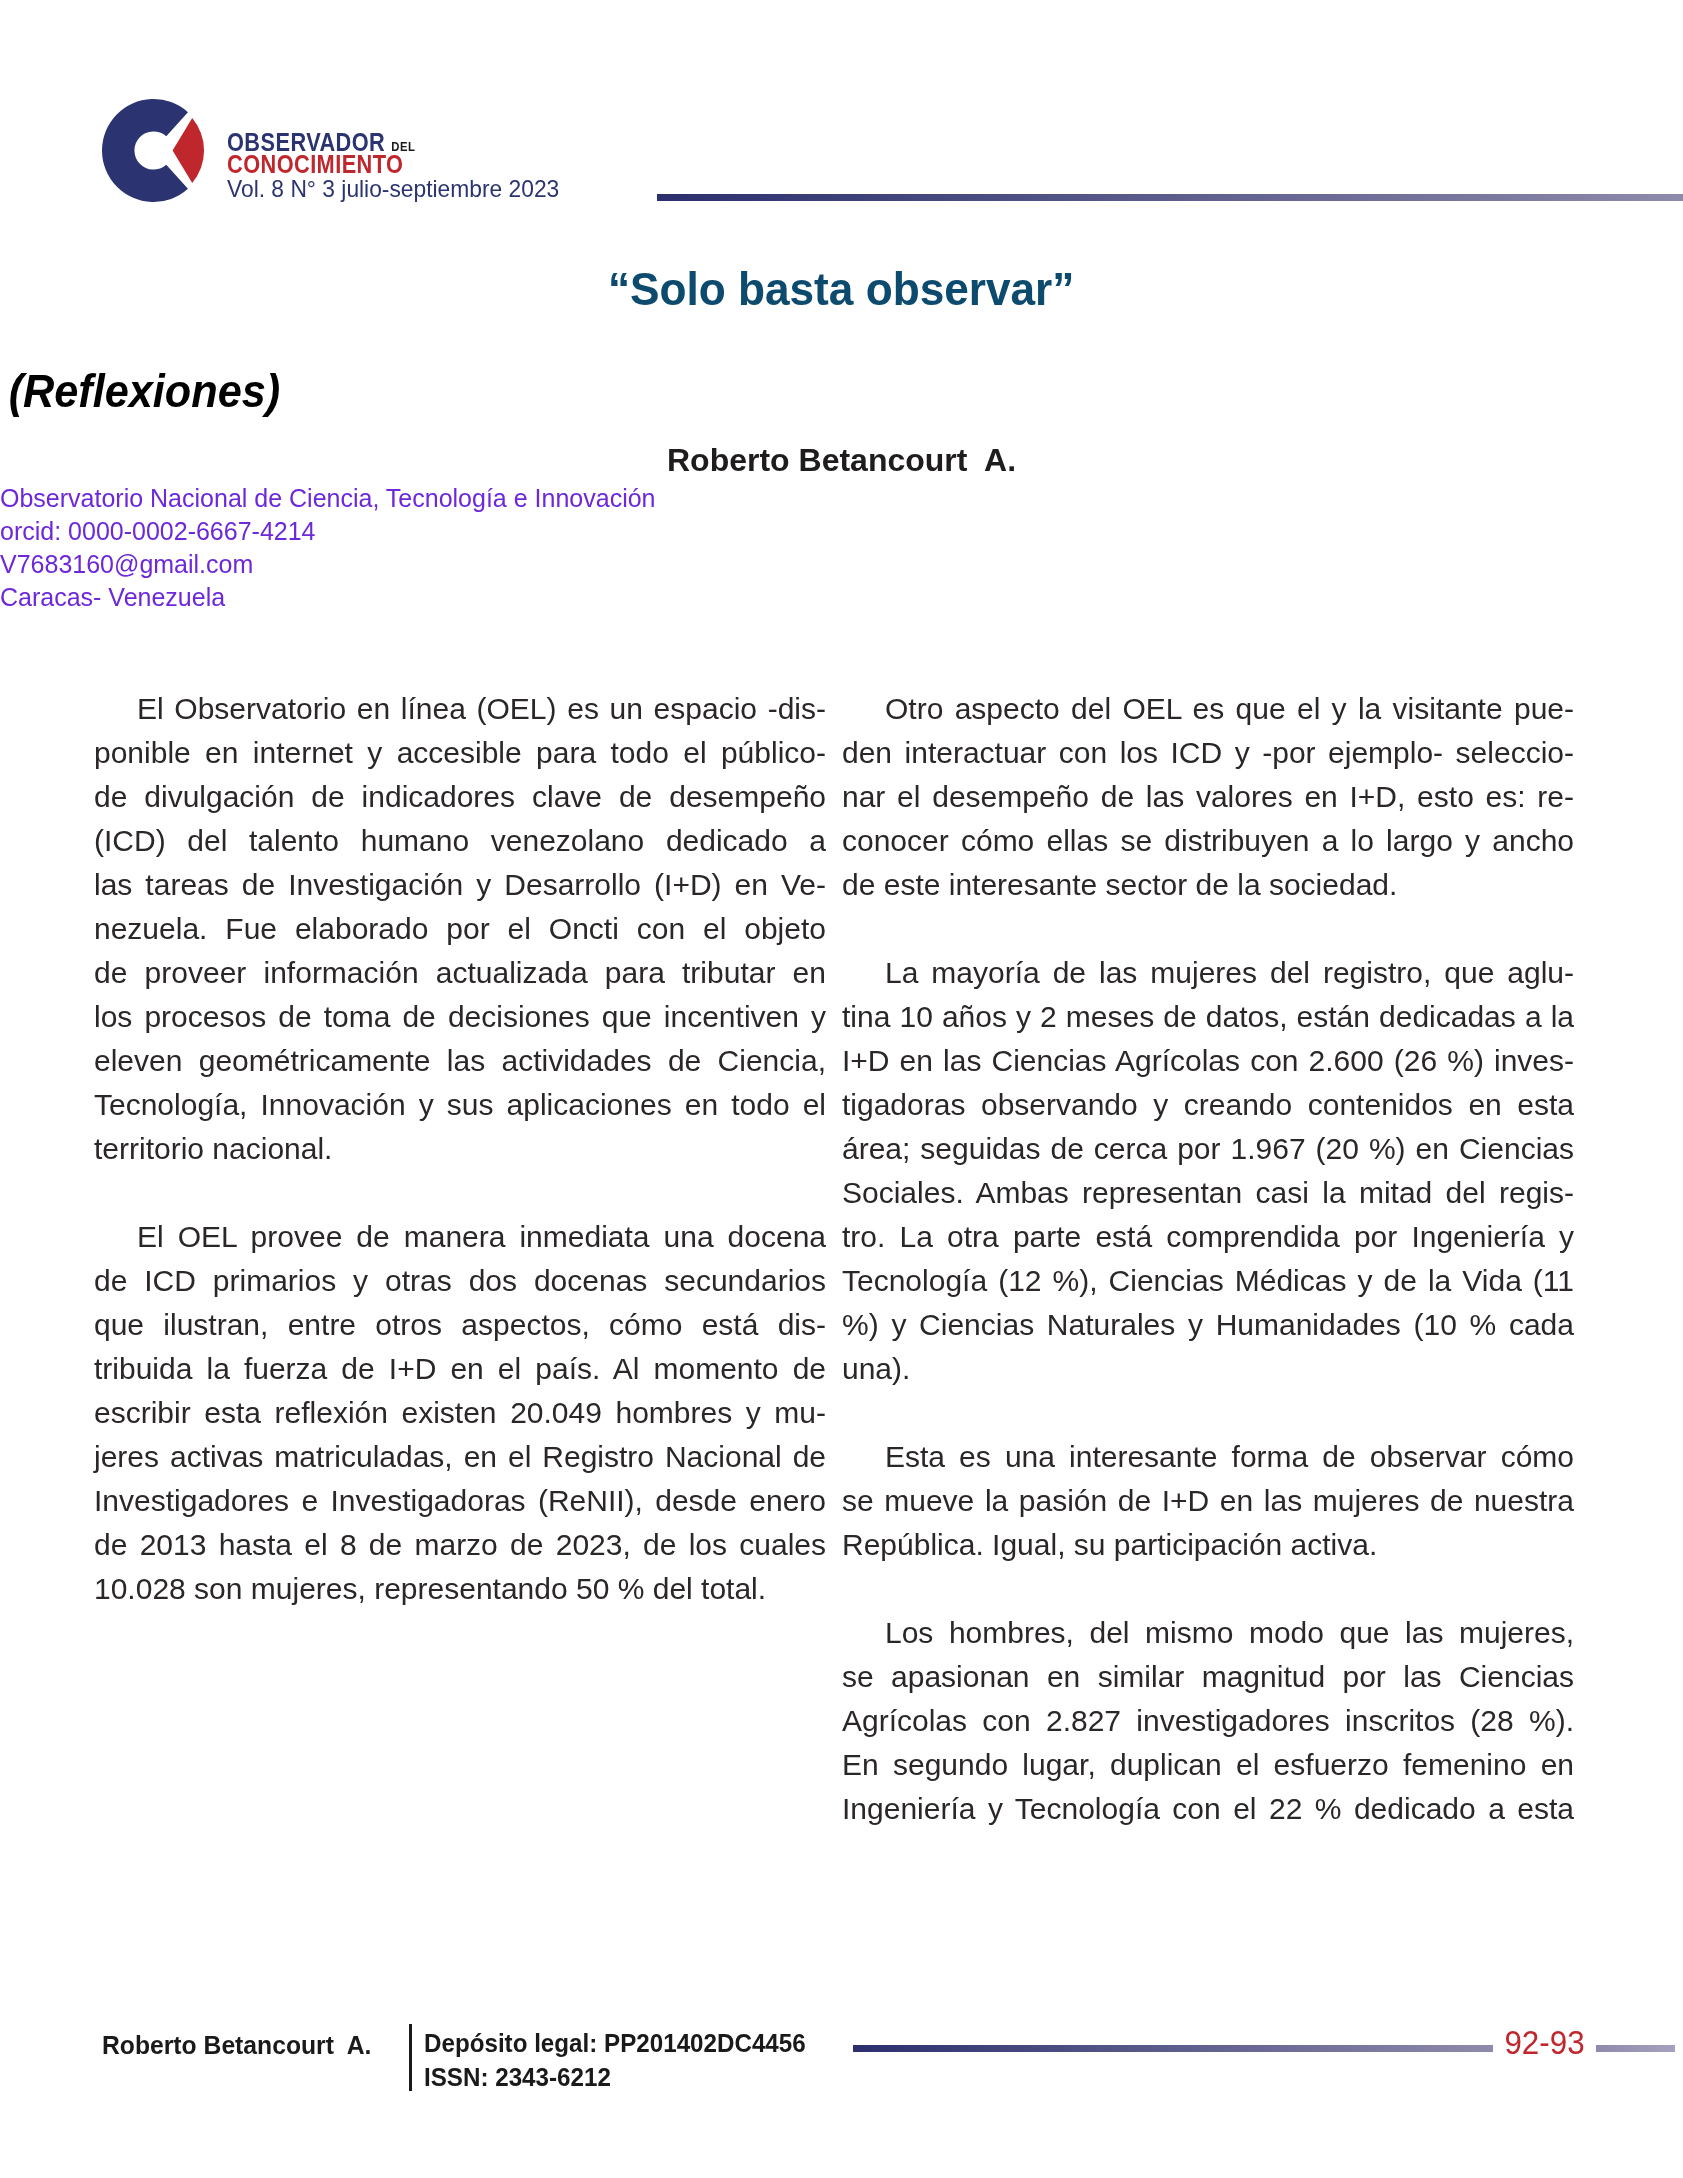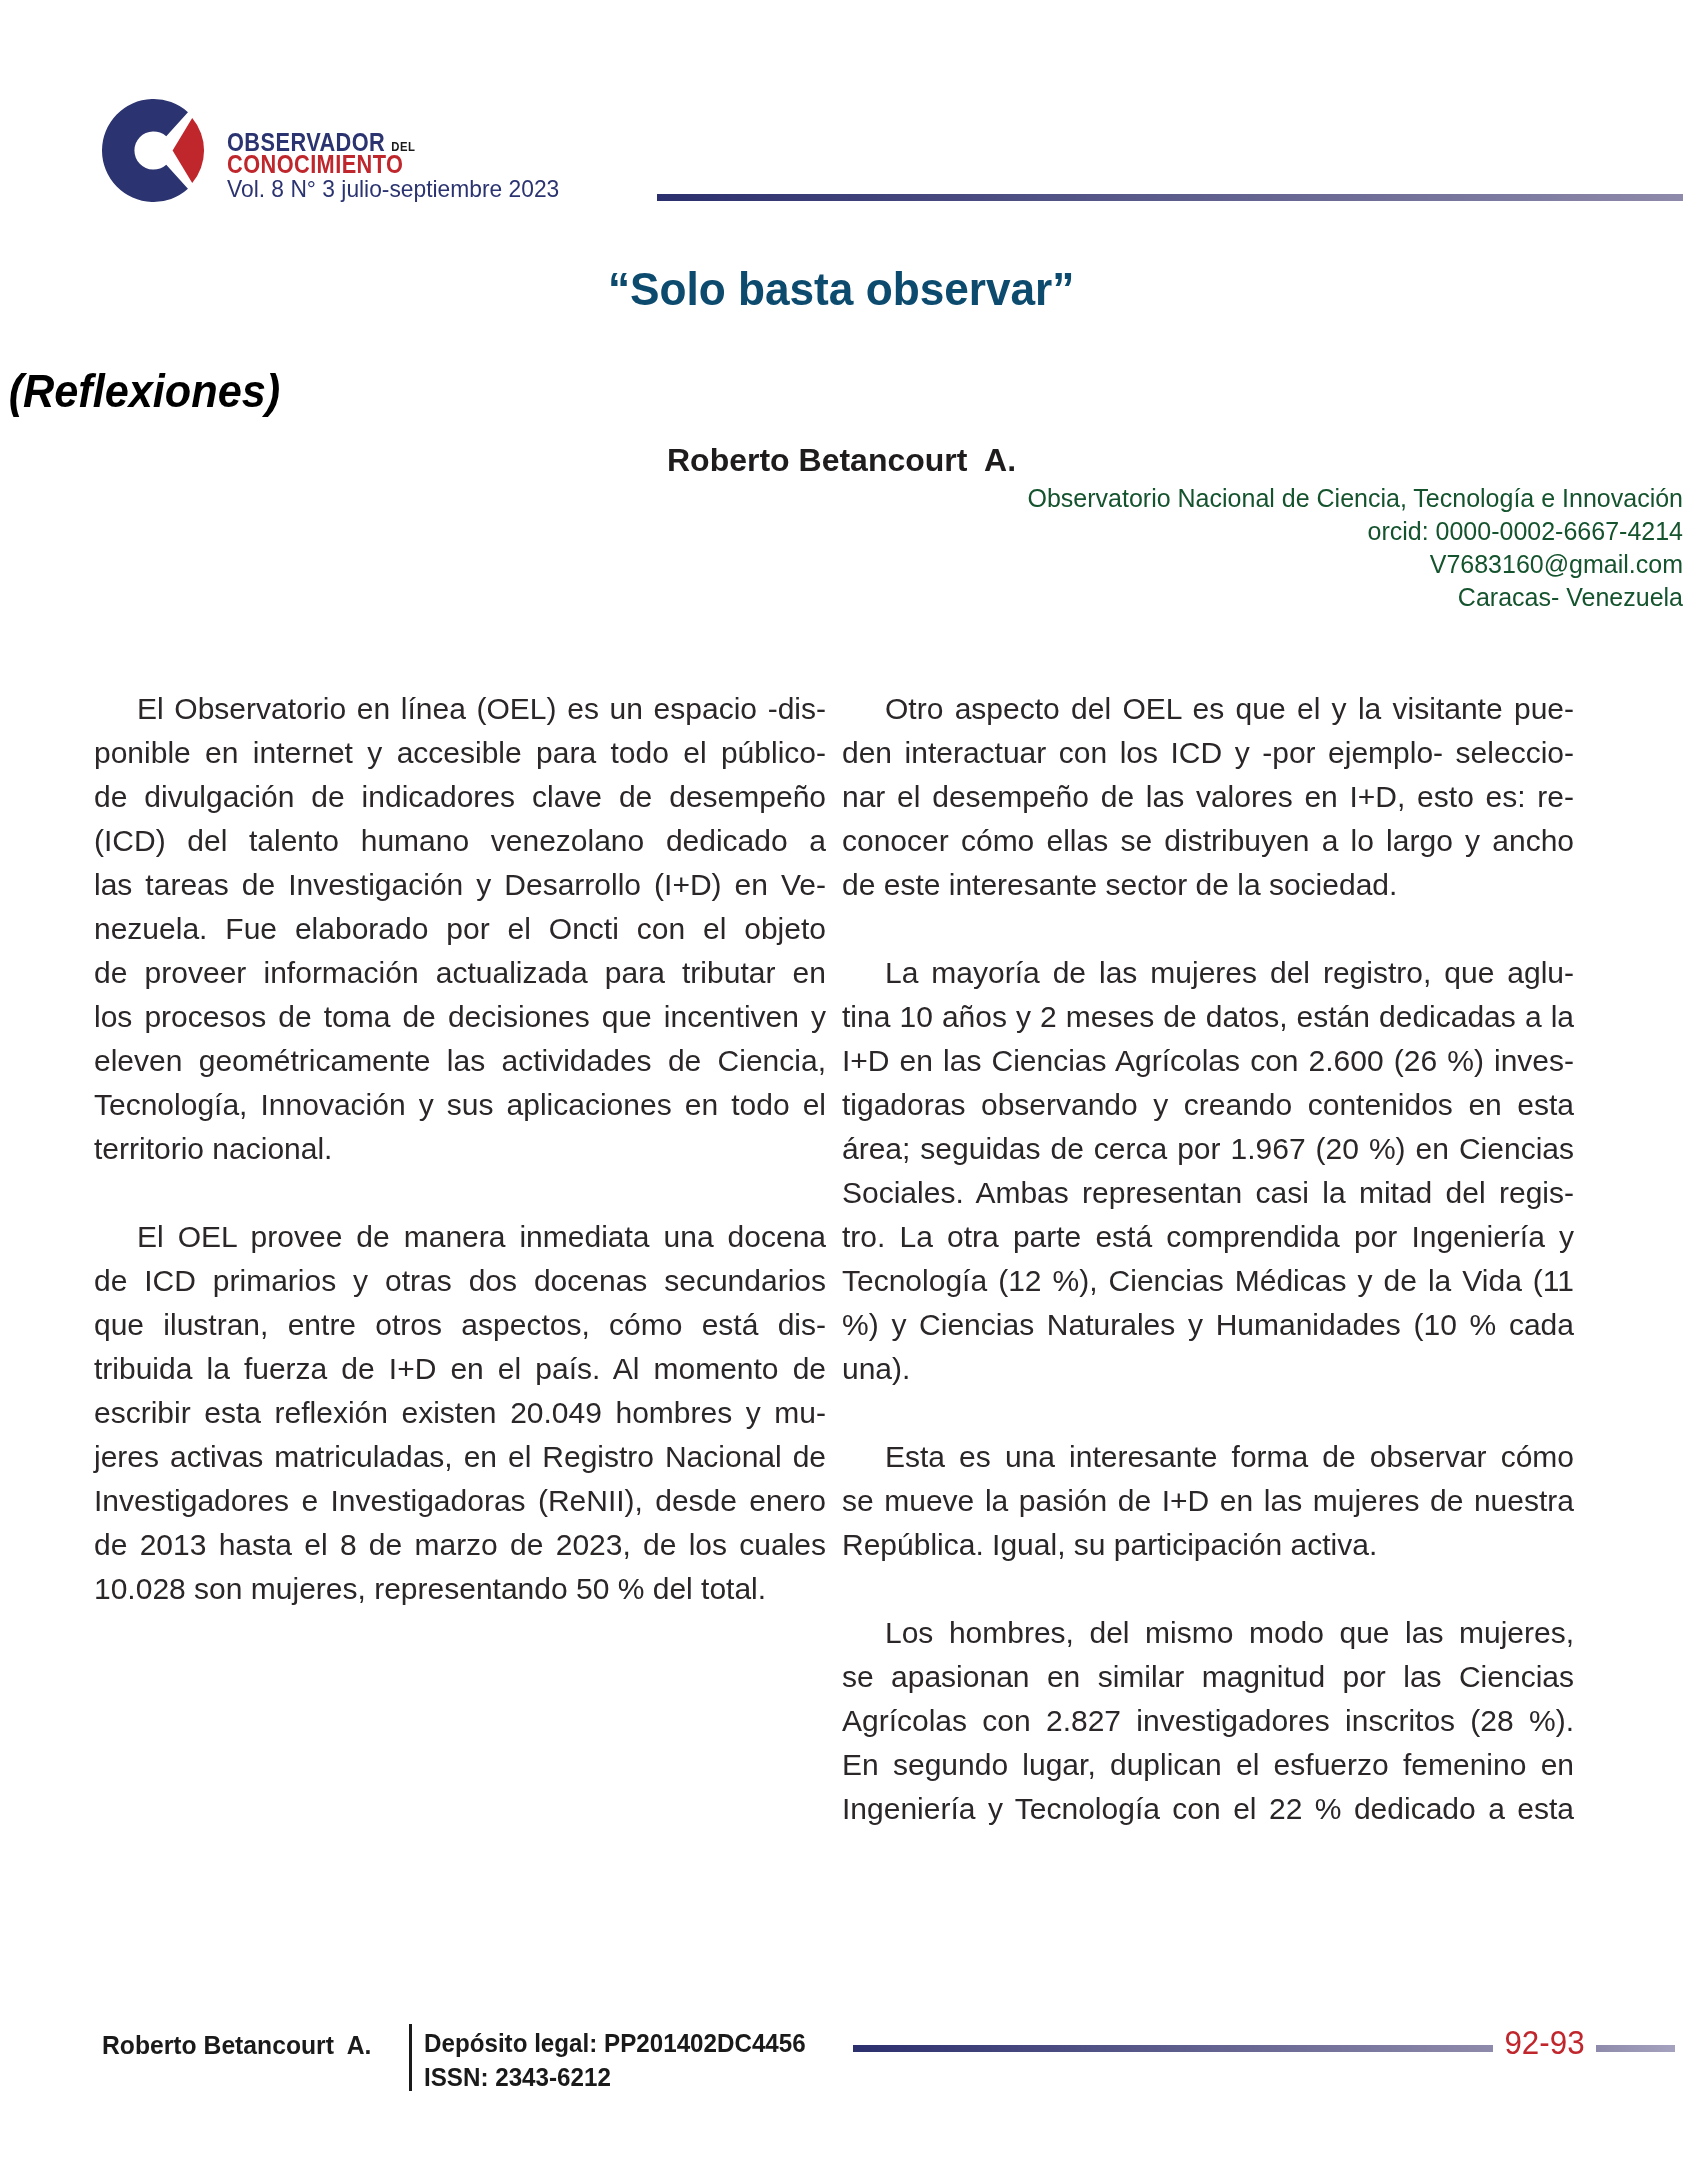--- a/index.html
+++ b/index.html
@@ -33,22 +33,22 @@
   }
   .title-main > span, .title-sub > span { display:inline-block; transform:scaleX(0.94); }
   .title-sub {
     position:absolute; left:0; top:328px; width:100%; 
     font-size:46px; font-weight:bold; font-style:italic; color:#000000;margin-top:36px;
   }
   .author-name {
     position:absolute; left:0; top:442px; width:100%; text-align:center;
     font-size:32px; font-weight:bold; color:#1f1c1d; white-space:pre-wrap;
   }
-  .author-sub { position:absolute; left:0; top:482px; width:100%; text-align:right;
-    font-size:25px; color:#14532d; }
+  .author-sub { position:absolute; left:0; top:482px; width:100%; text-align:left;
+    font-size:25px; color:#6d28d9; }
   .author-sub .asline { line-height:33px; }
 
   
   .columns {
     position:absolute; left:94px; top:687px; width:1495px;
     display:flex; gap:16px;
   }
   .col { width:732px; font-size:30px; line-height:44px; color:#2b2728; }
   .para { margin:0 0 44px 0; }
   .para:last-child { margin-bottom:0; }

